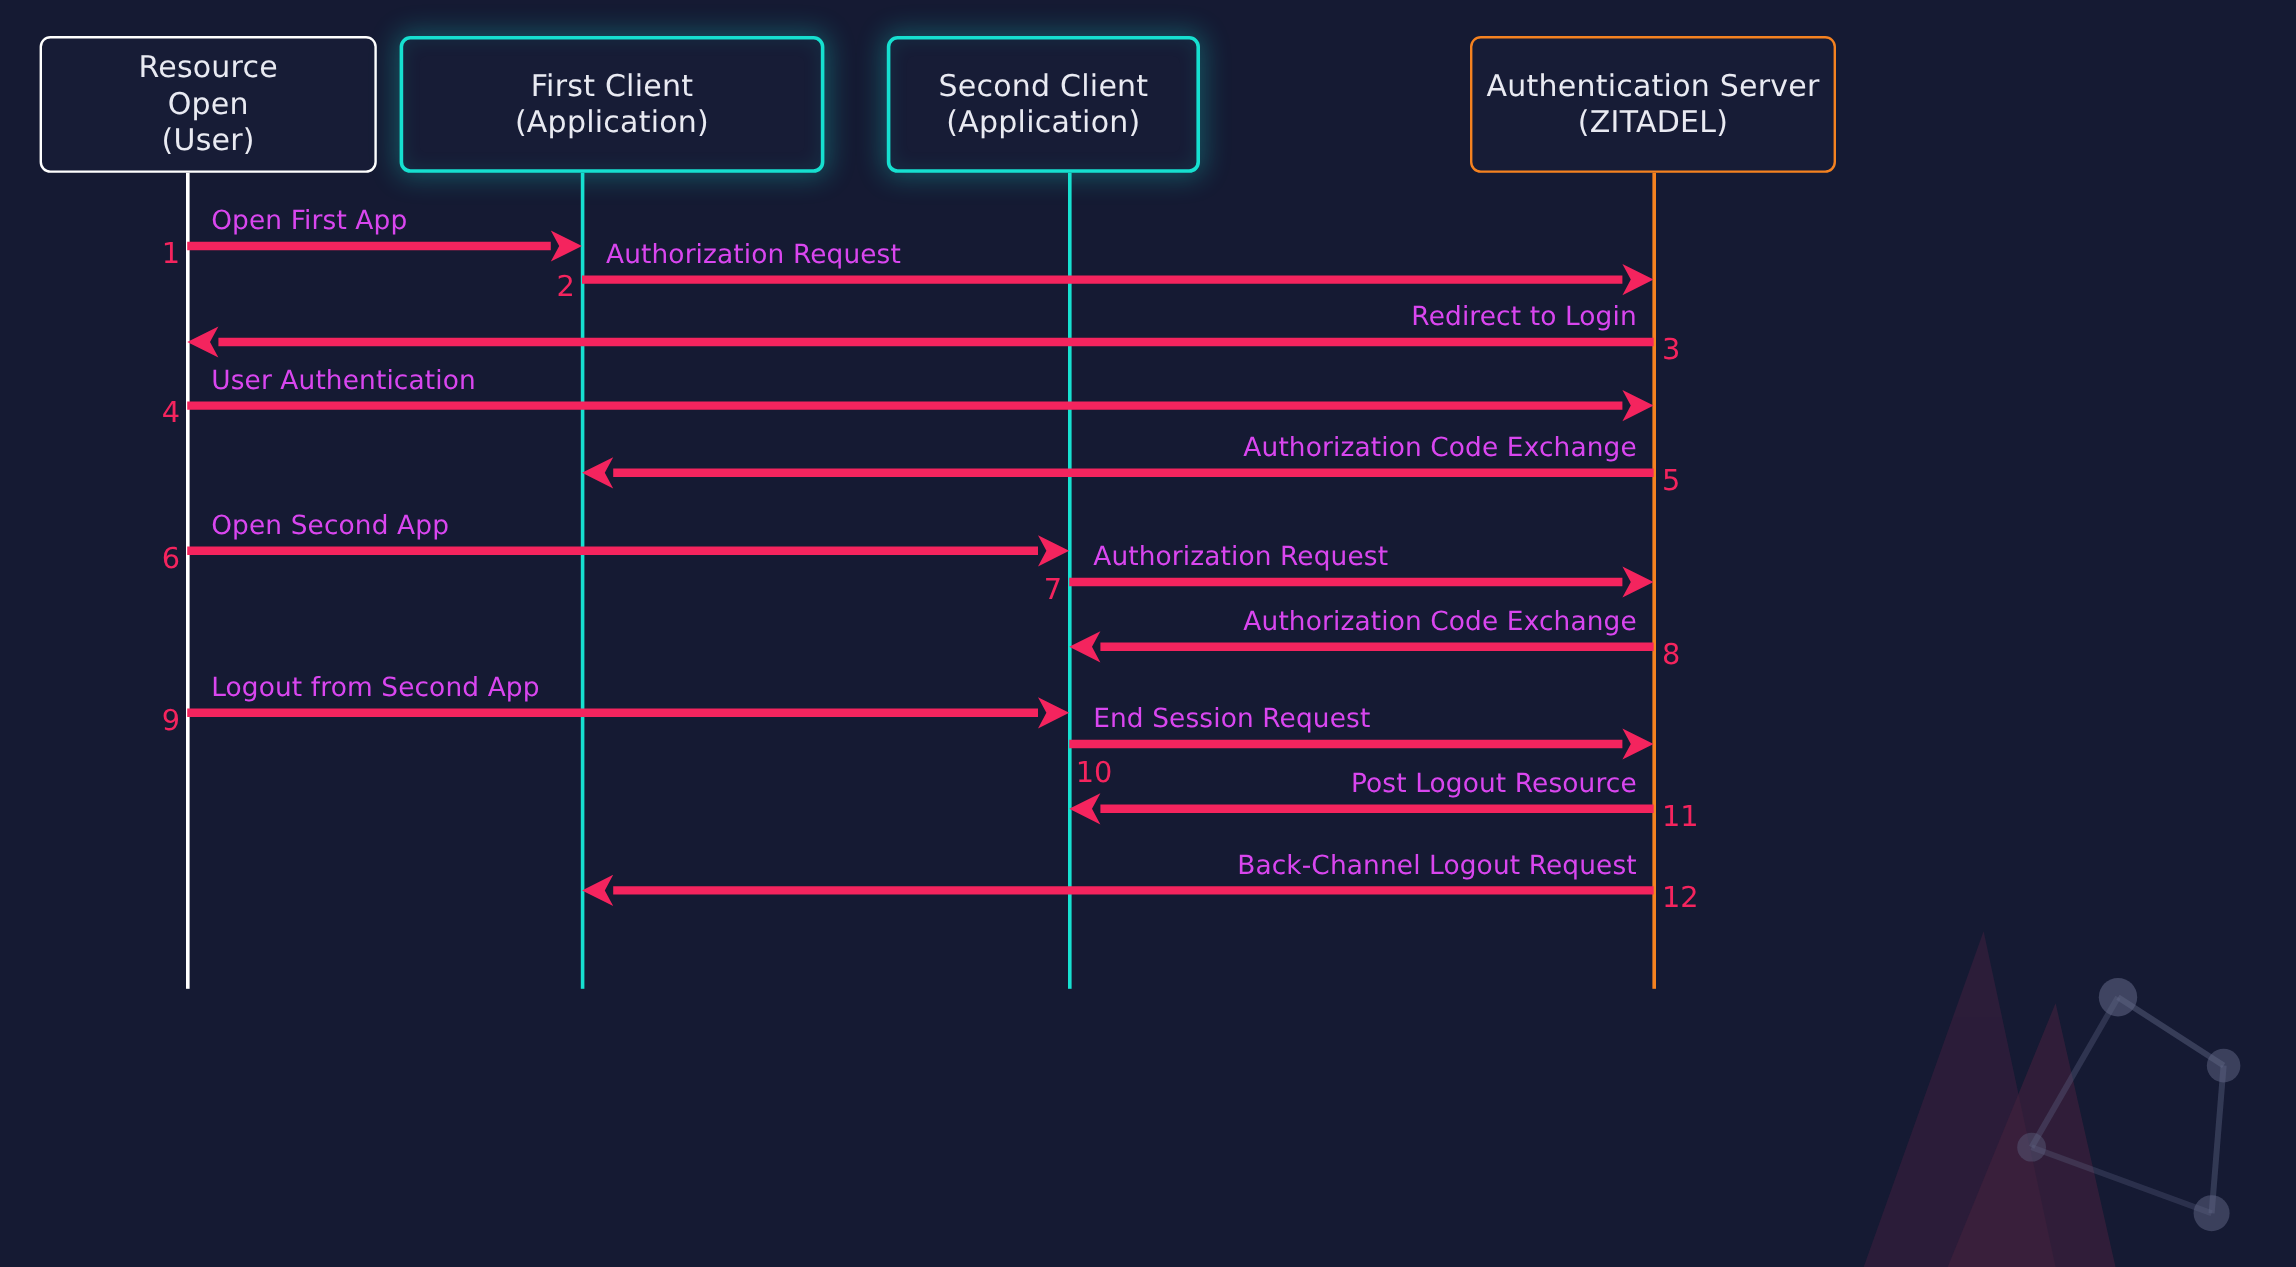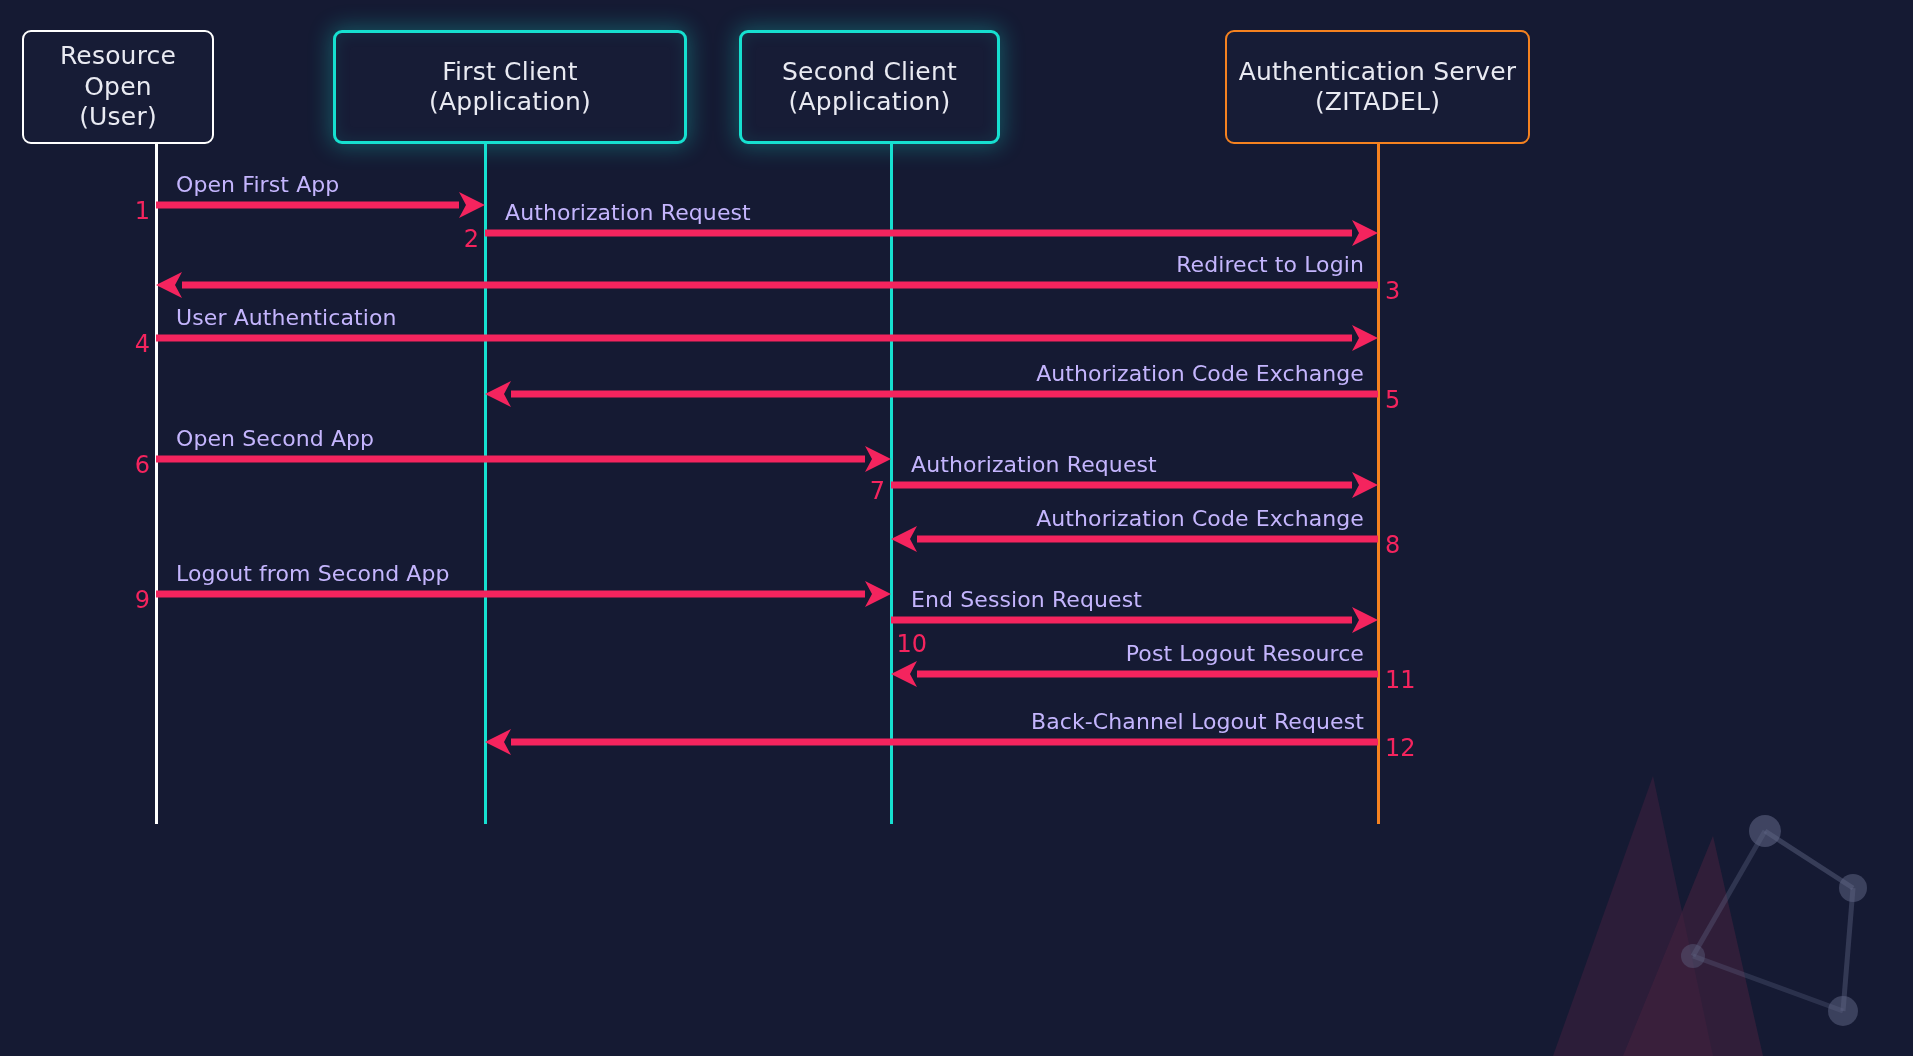--- a/index.html
+++ b/index.html
@@ -28,21 +28,21 @@
   .participant .pline{display:block;white-space:nowrap;}
   .p-white{border:2px solid #ffffff;}
   .p-cyan{border:3px solid #16e0d0;box-shadow:0 0 22px 3px rgba(22,224,208,.30),inset 0 0 16px 0 rgba(22,224,208,.10);}
   .p-orange{border:2.5px solid #f58220;}
   .lifeline{position:absolute;width:3px;}
   .ll-white{background:#ffffff;}
   .ll-cyan{background:#16e0d0;}
   .ll-orange{background:#f58220;}
   .msg-label{
     position:absolute;
-    color:#c4b5fd;
+    color:#d946ef;
     font-size:22px;
     white-space:nowrap;
     line-height:1;
     letter-spacing:.1px;
   }
   .msg-label.lbl-left{transform:translateX(0);}
   .msg-label.lbl-right{transform:translateX(-100%);}
   .msg-num{
     position:absolute;
     color:#f4245e;
@@ -65,21 +65,21 @@
     <circle cx="700" cy="262" r="14" fill="#6f7596" opacity="0.5"></circle>
     <circle cx="690" cy="385" r="15" fill="#6f7596" opacity="0.5"></circle>
     <circle cx="540" cy="330" r="12" fill="#6f7596" opacity="0.4"></circle>
     <line x1="612" y1="205" x2="700" y2="262" stroke="#6f7596" stroke-width="5" opacity="0.45"></line>
     <line x1="700" y1="262" x2="690" y2="385" stroke="#6f7596" stroke-width="5" opacity="0.4"></line>
     <line x1="612" y1="205" x2="540" y2="330" stroke="#6f7596" stroke-width="5" opacity="0.35"></line>
     <line x1="540" y1="330" x2="690" y2="385" stroke="#6f7596" stroke-width="5" opacity="0.3"></line>
   </svg>
 
   <div id="participants-layer">
-      <div class="participant p-white" style="left: 22px; top: 30px; width: 192px; height: 114px;">
+      <div class="participant p-white" style="left: 33px; top: 30px; width: 281px; height: 114px;">
         <span class="pline">Resource</span>
         <span class="pline">Open</span>
         <span class="pline">(User)</span>
       </div>
       <div class="lifeline ll-white" style="left: 155px; top: 144px; height: 680px;"></div>
       <div class="participant p-cyan" style="left: 333px; top: 30px; width: 354px; height: 114px;">
         <span class="pline">First Client</span>
         <span class="pline">(Application)</span>
       </div>
       <div class="lifeline ll-cyan" style="left: 484px; top: 144px; height: 680px;"></div>

